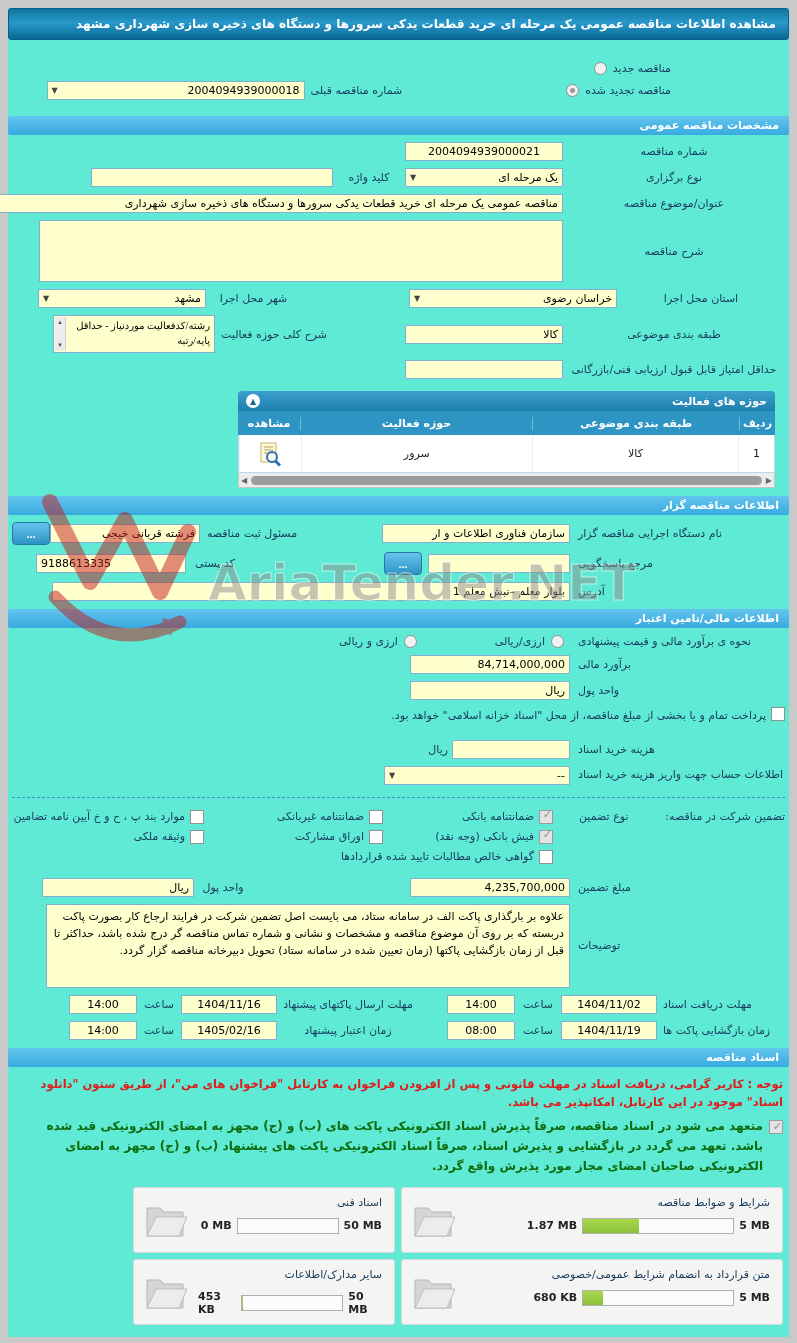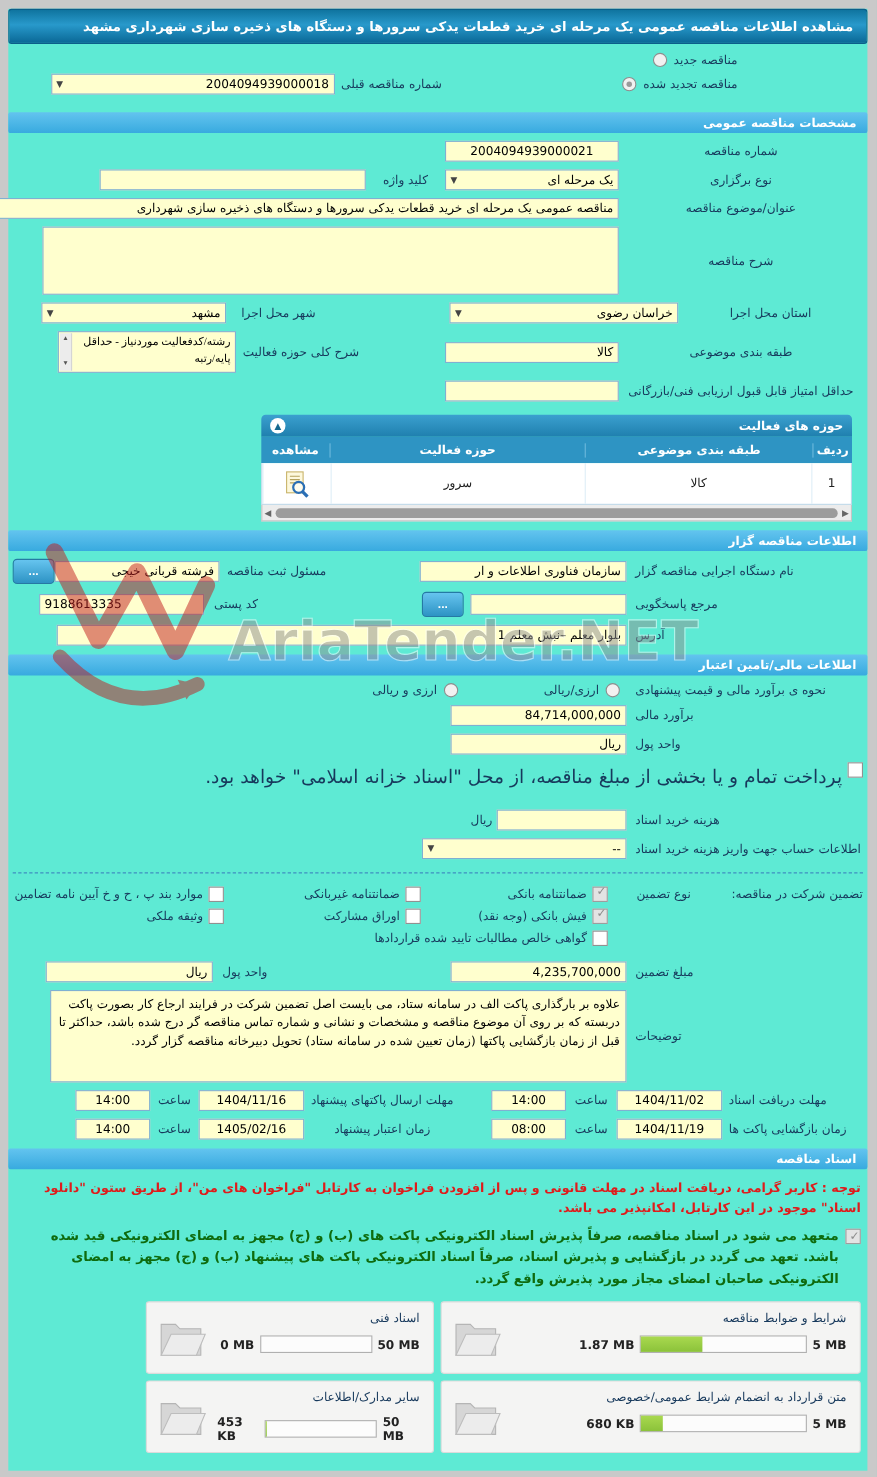--- a/index.html
+++ b/index.html
@@ -18,21 +18,21 @@
   .lblz{width:222px;text-align:center;flex:none;}
   .lblh{width:215px;text-align:left;padding-left:8px;box-sizing:border-box;flex:none;}
   .frow{display:flex;align-items:center;margin:7px 4px;}
 
   .inp{background:#ffffce;border:1px solid #7fb0d2;height:17px;font-size:11px;color:#000;
        display:flex;align-items:center;padding:0 4px;overflow:hidden;white-space:nowrap;flex:none;box-sizing:content-box;}
   .selbox{justify-content:space-between;}
   .arr{font-size:8px;color:#444;flex:none;margin-right:4px;}
   .tbox{background:#ffffce;border:1px solid #7fb0d2;font-size:11px;color:#000;flex:none;box-sizing:border-box;}
 
-  .radio-area{padding:2px 118px 2px 0;}
+  .radio-area{padding:16px 118px 2px 0;}
   .rrow{display:flex;align-items:center;margin:6px 0;}
   .radio{width:11px;height:11px;border-radius:50%;border:1px solid #8e8e8e;background:#f1f1f1;
          display:inline-block;margin:0 6px;position:relative;flex:none;}
   .radio.sel::after{content:"";position:absolute;inset:3px;border-radius:50%;background:#9a9a9a;}
 
   .cb{width:12px;height:12px;border:1px solid #919191;background:#fff;display:inline-block;
       margin-left:5px;position:relative;flex:none;}
   .cb.checked{background:#e3e3e3;border-color:#9d9d9d;}
   .cb.checked::after{content:"\2713";position:absolute;top:-3px;right:0;font-size:11px;color:#8d8d8d;font-weight:bold;}
 
@@ -66,21 +66,21 @@
           display:flex;flex-direction:column;justify-content:space-between;align-items:center;
           font-size:6px;color:#555;padding:1px 0;box-sizing:border-box;}
 
   .dash{border-top:1px dashed #3f8fc0;margin:12px 4px;}
 
   .gz{width:232px;display:flex;justify-content:space-between;padding-left:26px;box-sizing:border-box;flex:none;}
   .grow{display:flex;align-items:flex-start;margin:6px 4px;}
   .gcol{display:flex;align-items:center;flex:none;}
   .gc1{width:170px;}.gc2{width:152px;padding-left:27px;}
 
-  .note{font-size:17px;color:#17395c;line-height:1.7;}
+  .note{font-size:11px;color:#17395c;line-height:1.7;}
 
   .tin{justify-content:center;}
 
   .redtext{color:#e01b1b;font-weight:bold;font-size:11.5px;line-height:1.6;margin:8px 6px 2px 6px;}
   .pledge{position:relative;color:#0e6b0e;font-weight:bold;font-size:12px;line-height:1.65;
           margin:6px 6px 4px 6px;padding-right:20px;}
   .pledge .cb{position:absolute;right:0;top:3px;}
 
   .cards{display:flex;gap:6px;margin:10px 6px 0 0;width:650px;}
   .colr{width:382px;flex:none;}

